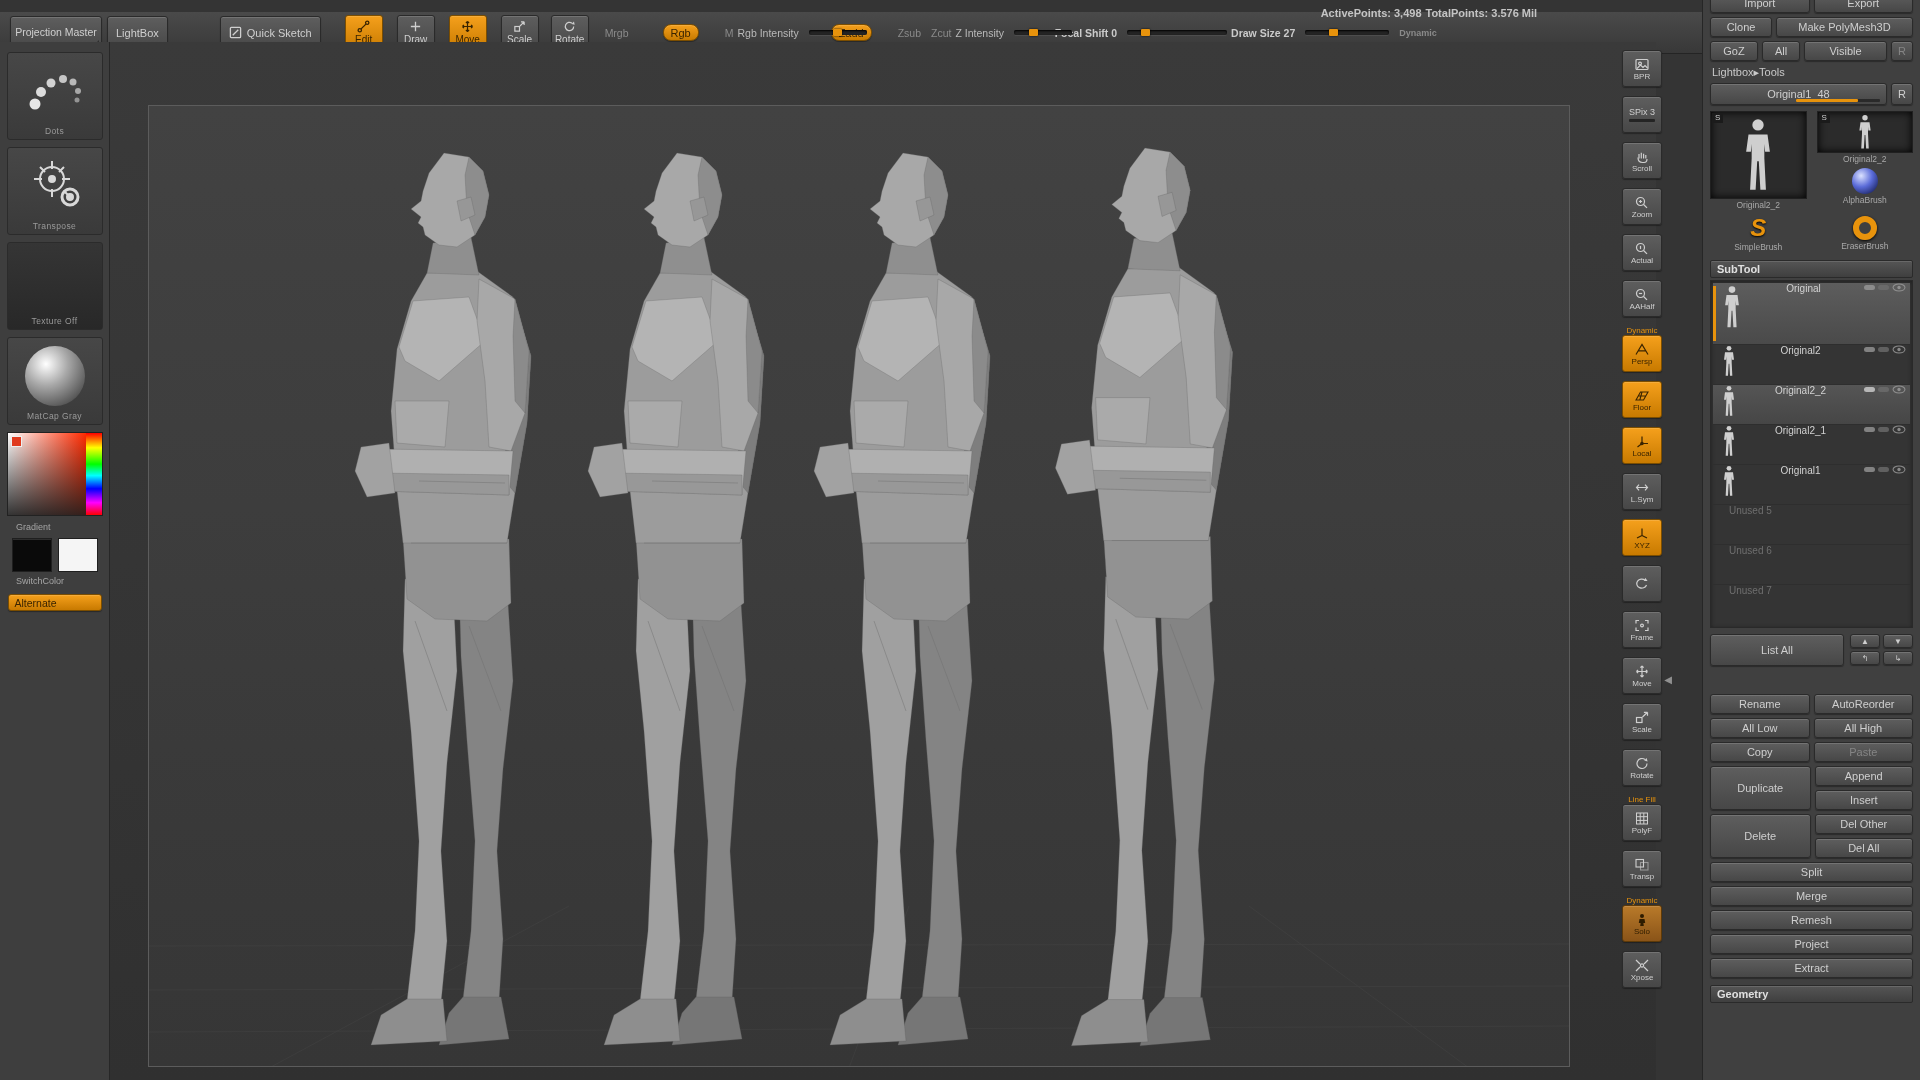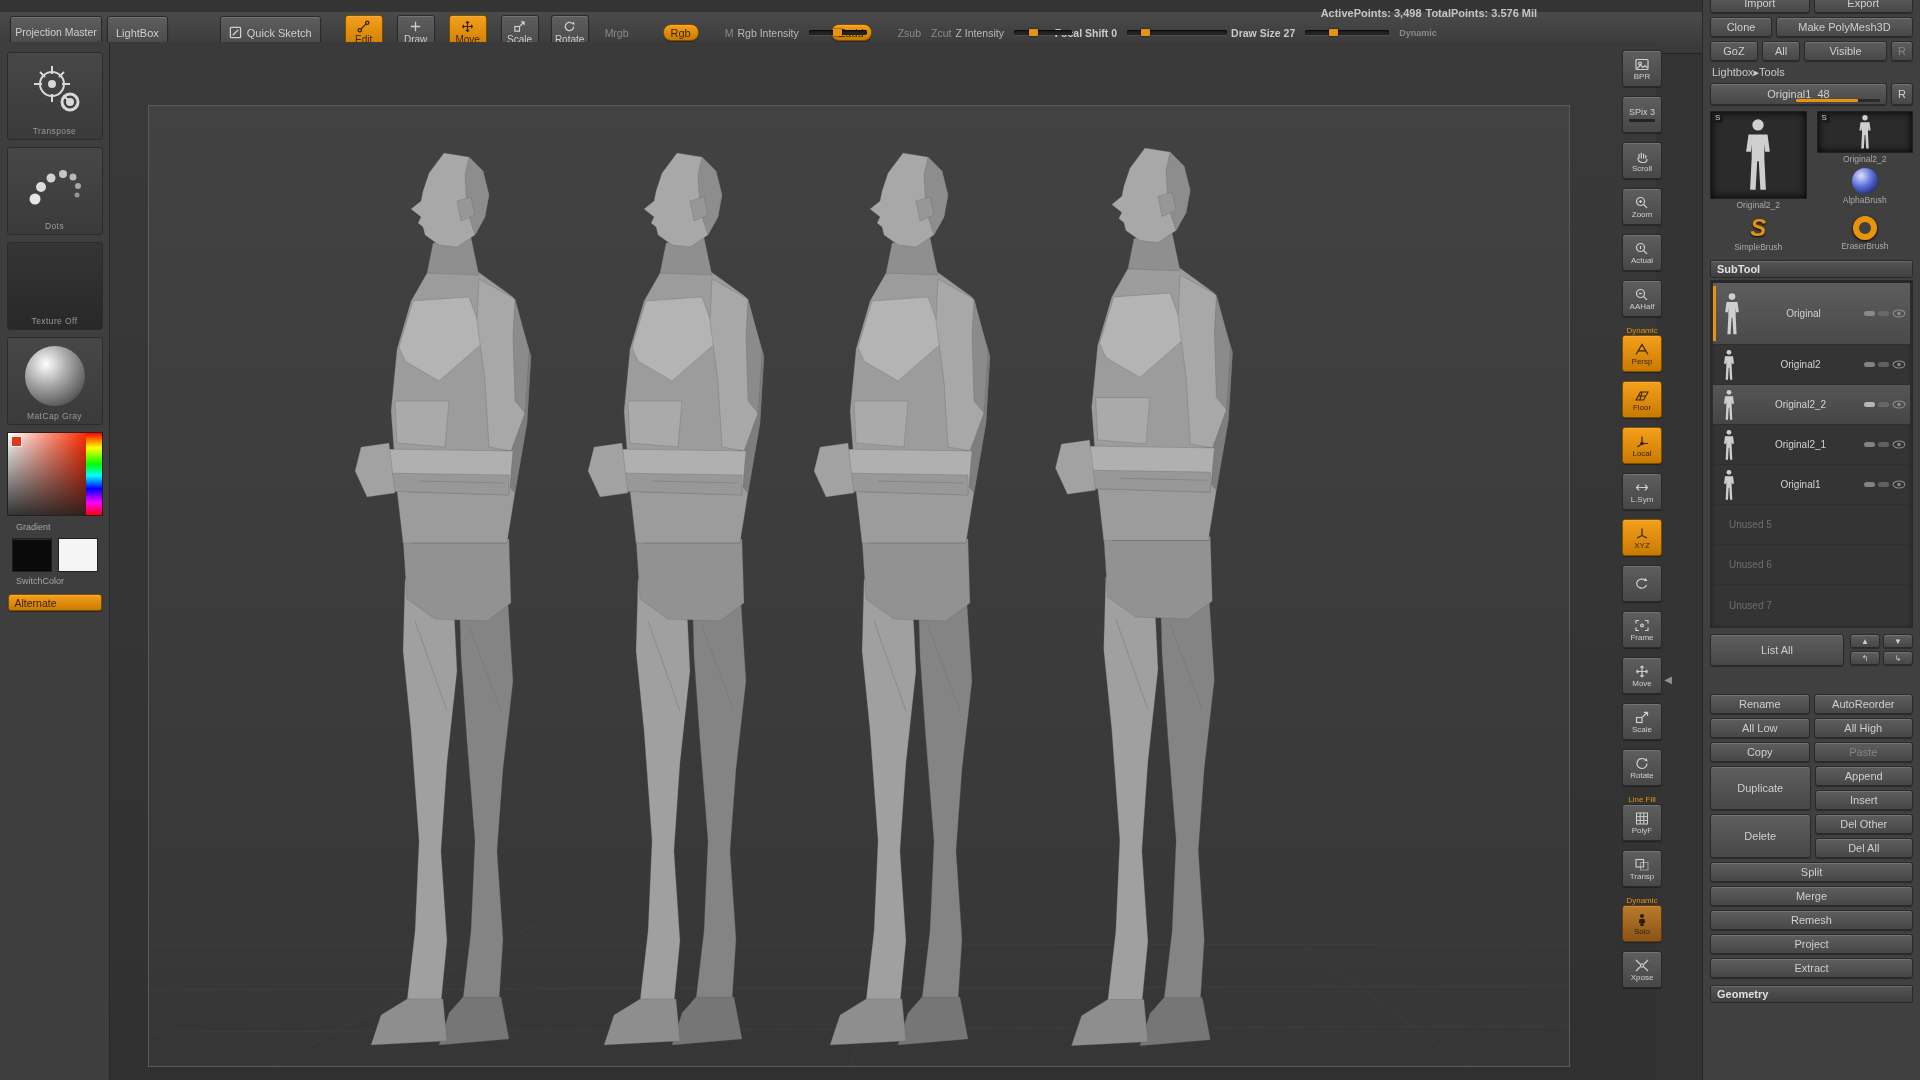--- a/index.html
+++ b/index.html
@@ -86,21 +86,21 @@
          display:flex;align-items:center;justify-content:center}
   .thumb-lg{height:88px}
   .thumb-sm{height:42px}
   .s-badge{position:absolute;left:1px;top:1px;font-size:8px;color:#cfcfcf;background:#1b1b1b;padding:0 3px;line-height:10px}
   .th-lbl{font-size:8.5px;color:#a8a8a8;text-align:center;line-height:12px}
   .orb{width:26px;height:26px;border-radius:50%;background:radial-gradient(circle at 35% 30%,#dbe2ff,#5a6bd8 45%,#17205c 88%);margin:3px auto 0}
   .sbrush{font-size:24px;font-weight:bold;font-style:italic;color:var(--accent);text-shadow:0 1px 2px #000;text-align:center;line-height:26px;margin-top:2px}
   .ering{width:24px;height:24px;border-radius:50%;border:6px solid var(--accent);margin:3px auto 0;box-shadow:0 1px 3px #000}
 
   #stlist{margin-top:2px;background:#343434;border:1px solid #292929;padding:2px 2px;box-shadow:inset 0 1px 4px rgba(0,0,0,.4)}
-  .st-row{position:relative;height:40px;display:flex;align-items:center;gap:4px;padding:0 4px 0 8px;border-bottom:1px solid #2e2e2e}
+  .st-row{position:relative;height:40px;display:flex;align-items:flex-start;gap:4px;padding:0 4px 0 8px;border-bottom:1px solid #2e2e2e}
   .st-row.sel{height:62px;background:linear-gradient(#5d5d5d,#4a4a4a)}
   .st-row.lit{background:linear-gradient(#555555,#464646)}
   .st-bar{position:absolute;left:0;top:3px;bottom:3px;width:3px;background:var(--accent)}
   .st-thumb{width:16px;height:32px}
   .st-row.sel .st-thumb{width:22px;height:48px}
   .st-name{flex:1;text-align:center;font-size:10px;color:#d2d2d2}
   .st-row.unused .st-name{color:#6e6e6e;text-align:left;padding-left:8px}
   .st-icons{display:flex;align-items:center;gap:3px}
   .tgl{width:11px;height:5px;border-radius:3px;background:#9c9c9c;opacity:.75}
   .tgl.b{background:#6f6f6f}
@@ -253,44 +253,44 @@
 
     <div class="grp" style="margin-left:16px">
       <span class="points">ActivePoints: 3,498</span>
       <span class="points">TotalPoints: 3.576 Mil</span>
     </div>
   </header>
 
   <aside id="lefttray">
     <div class="tile">
       <div class="tl-ic">
-        <svg width="58" height="58" viewBox="0 0 58 58" fill="none" stroke="#d8d8d8" stroke-width="2">
-          <circle cx="26" cy="22" r="12"></circle>
-            <circle cx="26" cy="22" r="3" fill="#d8d8d8"></circle>
-          <path d="M26 4 v8 M26 32 v8 M8 22 h8 M36 22 h8 M14 10 l5 5 M38 34 l5 5 M38 10 l-5 5"></path>
-          <circle cx="44" cy="40" r="8" stroke-width="3"></circle>
-            <circle cx="44" cy="40" r="3" fill="#d8d8d8"></circle>
-        </svg>
-      </div>
-      <span class="tl-lbl">Transpose</span>
-    </div>
-
-    <div class="tile">
-      <div class="tl-ic">
         <svg width="56" height="50" viewBox="0 0 56 50">
           <circle cx="8" cy="38" r="5.5" fill="#e6e6e6"></circle>
             <circle cx="14" cy="26" r="5" fill="#dcdcdc"></circle>
           <circle cx="24" cy="17" r="4.5" fill="#d2d2d2"></circle>
             <circle cx="36" cy="13" r="4" fill="#c6c6c6"></circle>
           <circle cx="46" cy="16" r="3.5" fill="#b8b8b8"></circle>
             <circle cx="51" cy="25" r="3" fill="#a8a8a8"></circle>
           <circle cx="50" cy="34" r="2.5" fill="#949494"></circle>
         </svg>
       </div>
       <span class="tl-lbl">Dots</span>
+    </div>
+
+    <div class="tile">
+      <div class="tl-ic">
+        <svg width="58" height="58" viewBox="0 0 58 58" fill="none" stroke="#d8d8d8" stroke-width="2">
+          <circle cx="26" cy="22" r="12"></circle>
+            <circle cx="26" cy="22" r="3" fill="#d8d8d8"></circle>
+          <path d="M26 4 v8 M26 32 v8 M8 22 h8 M36 22 h8 M14 10 l5 5 M38 34 l5 5 M38 10 l-5 5"></path>
+          <circle cx="44" cy="40" r="8" stroke-width="3"></circle>
+            <circle cx="44" cy="40" r="3" fill="#d8d8d8"></circle>
+        </svg>
+      </div>
+      <span class="tl-lbl">Transpose</span>
     </div>
 
 
     <div class="tile darksq">
       <span class="tl-lbl">Texture Off</span>
     </div>
 
     <div class="tile">
       <div class="tl-ic">
           <div class="sphere"></div>

